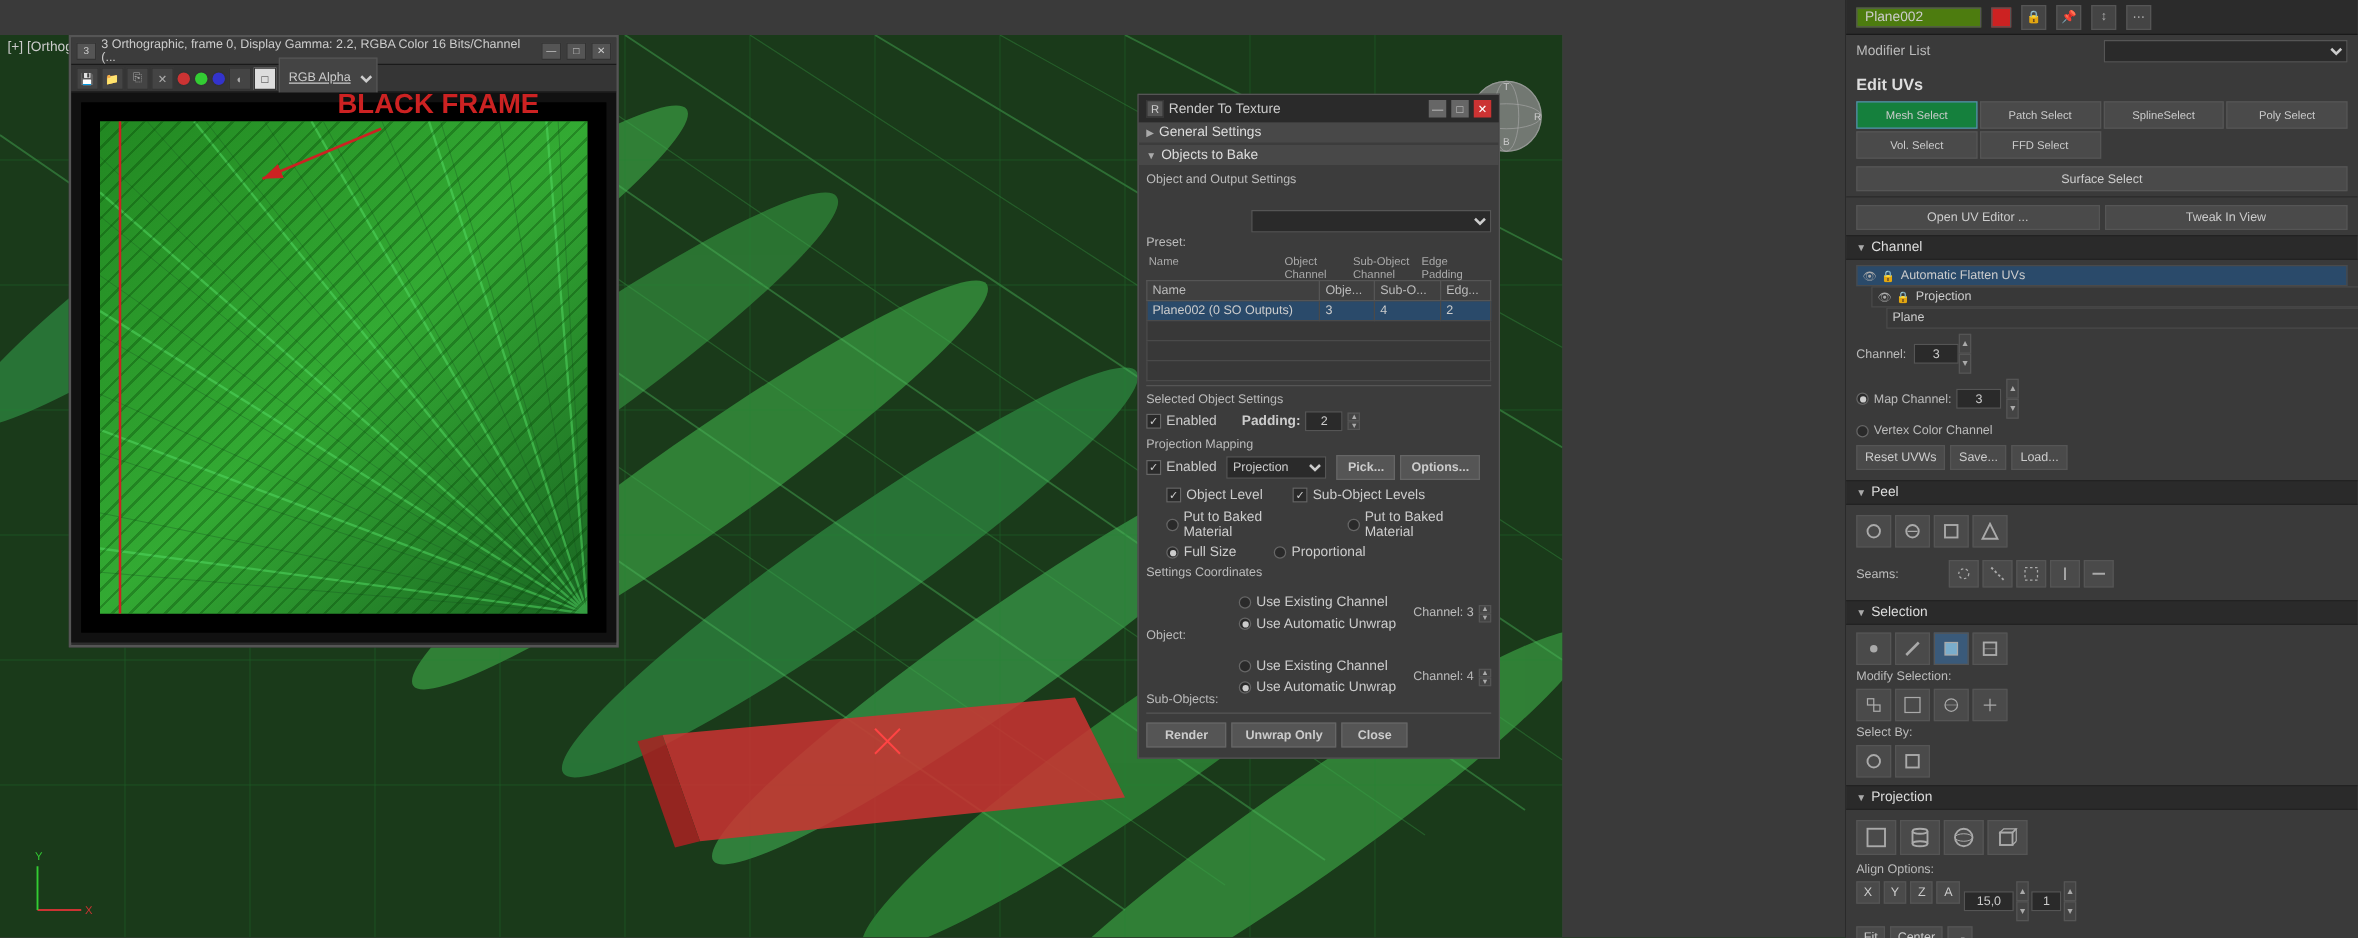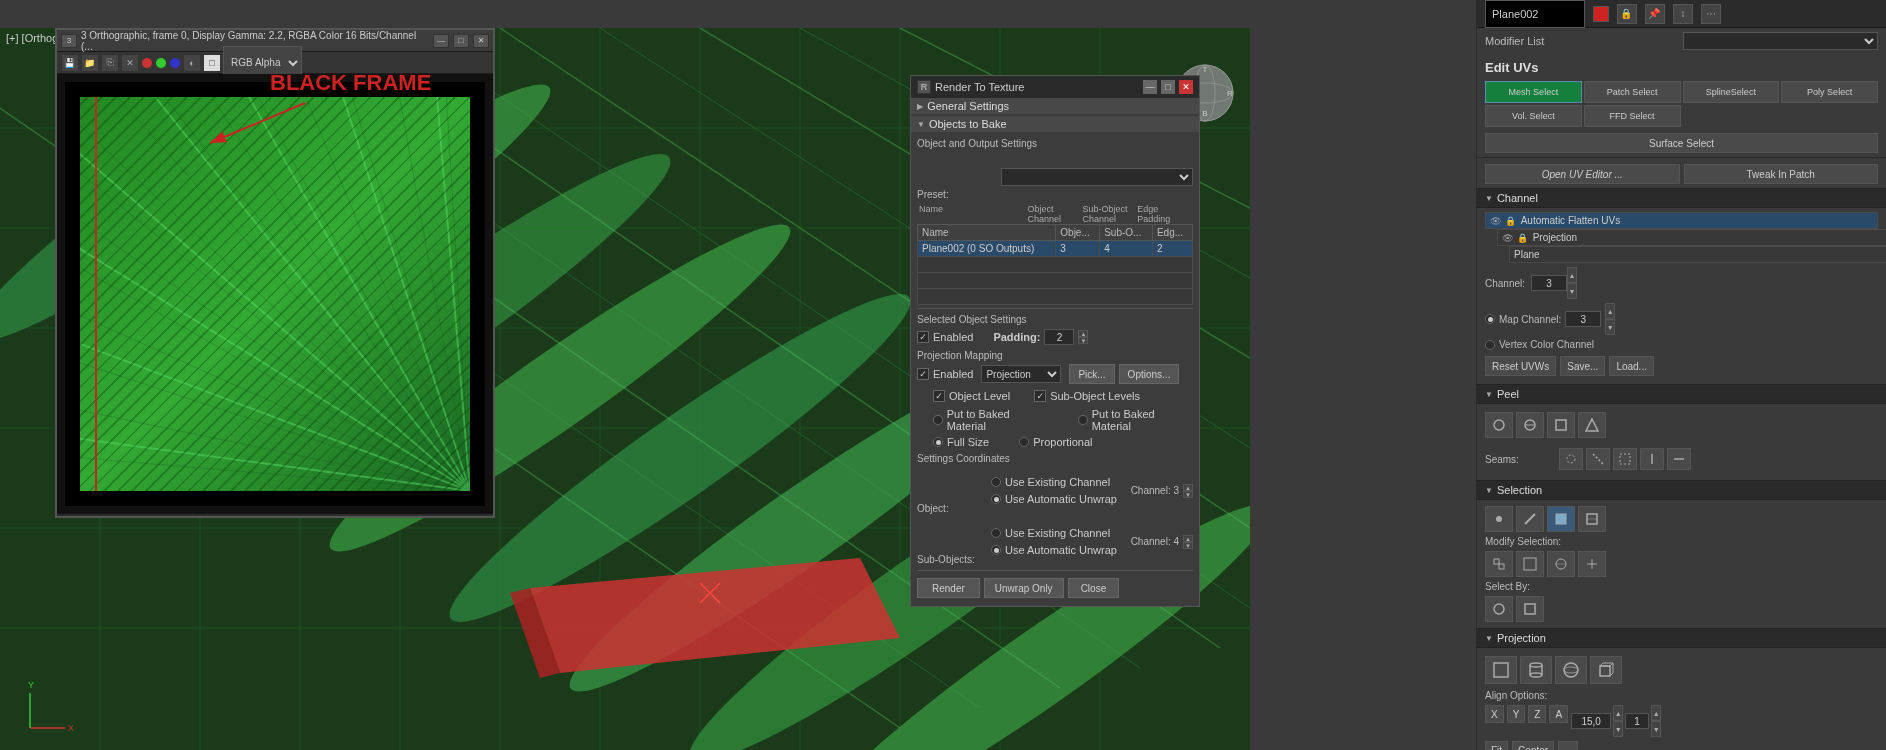--- a/index.html
+++ b/index.html
@@ -103,20 +103,21 @@
     .color-dot.red { background: #cc3333; }
     .color-dot.green { background: #33cc33; }
     .color-dot.blue { background: #3333cc; }
     .channel-select {
       background: #444;
       border: 1px solid #555;
       color: #ccc;
       font-size: 10px;
       padding: 1px 3px;
       height: 34px;
+      text-decoration: underline;
     }
     .preview-canvas {
       width: 100%;
       flex: 1;
       background: #111;
       position: relative;
       overflow: hidden;
     }
     .preview-black-frame {
       position: absolute;
@@ -297,20 +298,21 @@
     }
 
     .rtt-btn {
       background: #555;
       border: 1px solid #666;
       color: #ccc;
       font-size: 10px;
       padding: 2px 8px;
       height: 20px;
       cursor: pointer;
+      font-weight: bold;
     }
 
     
     .right-panel {
       position: absolute;
       top: 0;
       right: 0;
       width: 410px;
       height: 750px;
       background: #3a3a3a;
@@ -322,26 +324,26 @@
       height: 28px;
       background: #2b2b2b;
       display: flex;
       align-items: center;
       padding: 0 8px;
       gap: 8px;
       border-bottom: 1px solid #1a1a1a;
     }
 
     .plane-name-box {
-      background: #000000;
+      background: #4d7c0f;
       border: 1px solid #555;
       color: #ccc;
       font-size: 11px;
       padding: 2px 6px;
-      height: 28px;
+      height: 16px;
       width: 100px;
     }
     .color-swatch {
       width: 16px; height: 16px;
       background: #cc2222;
       border: 1px solid #555;
     }
     .lock-icon-btn {
       width: 20px; height: 20px;
       background: #444;
@@ -945,22 +947,22 @@
     <div class="mod-btn">Vol. Select</div>
     <div class="mod-btn">FFD Select</div>
   </div>
   <div style="padding: 2px 8px;">
     <button class="surface-btn">Surface Select</button>
   </div>
 
   <div class="horiz-divider"></div>
 
   <div style="display:flex;gap:4px;padding:4px 8px;">
-    <button class="uv-btn" style="flex:1;font-style:italic;">Open UV Editor ...</button>
-    <button class="uv-btn" style="flex:1;">Tweak In Patch</button>
+    <button class="uv-btn" style="flex:1;">Open UV Editor ...</button>
+    <button class="uv-btn" style="flex:1;">Tweak In View</button>
   </div>
 
   <div class="panel-section-header">
     <span class="section-arrow">▼</span>
     <span>Channel</span>
   </div>
   <div class="panel-content">
 
     <div style="margin-bottom:2px;">
       <div class="channel-item active">

